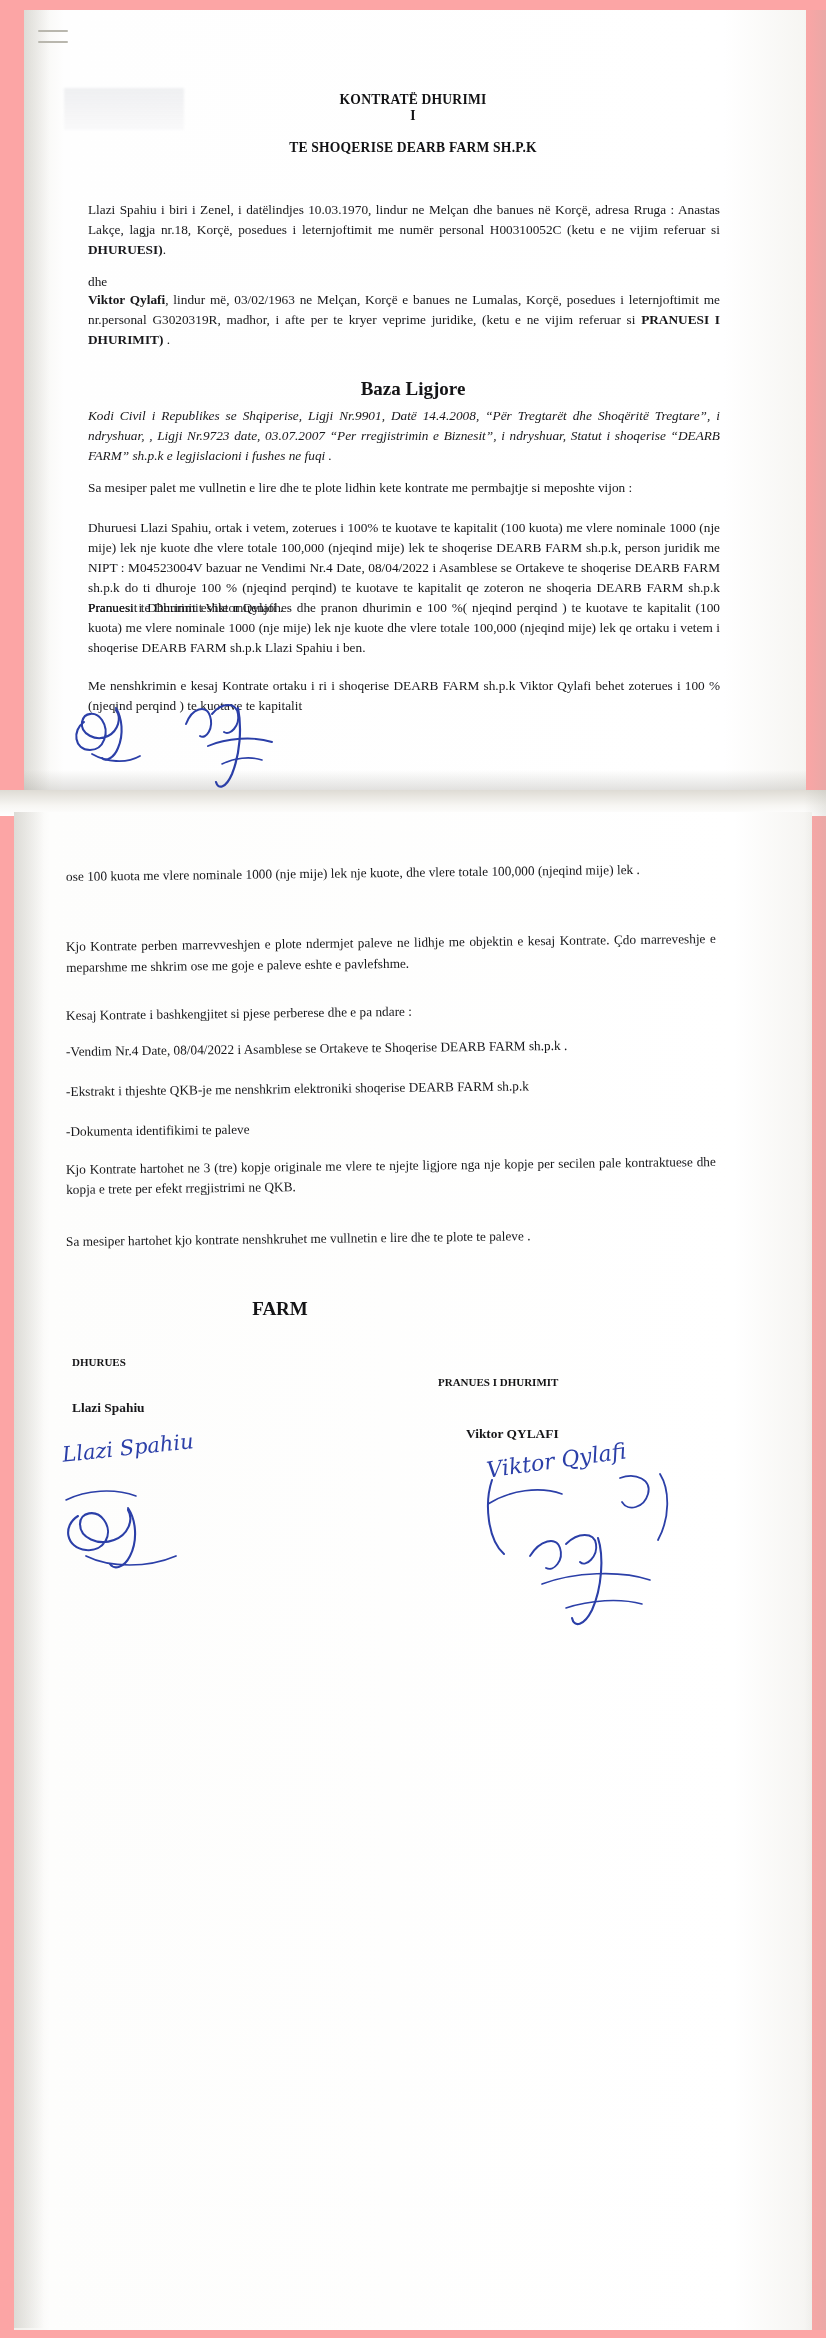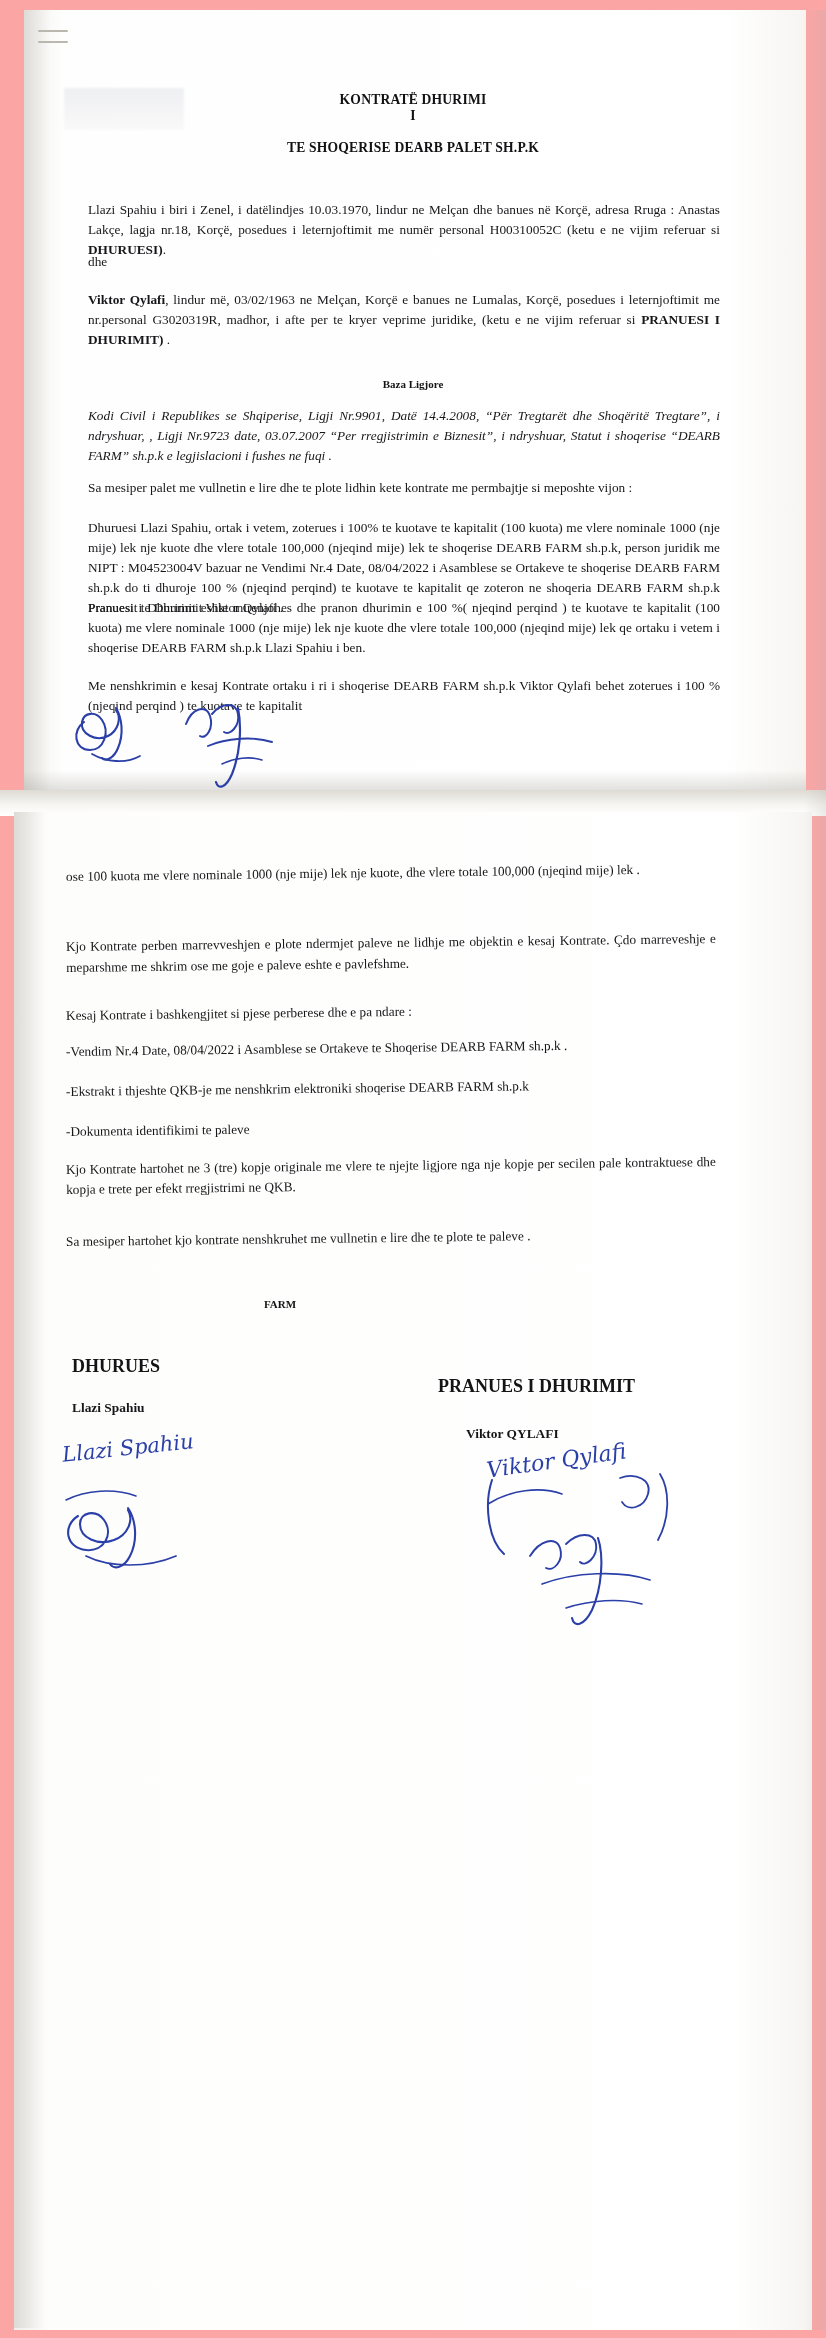--- a/index.html
+++ b/index.html
@@ -119,28 +119,28 @@
     line-height: 16.5px;
     color: #121214;
     letter-spacing: .2px;
   }
 
   .sectionhead {
     position: absolute;
     width: 620px;
     text-align: center;
     font-weight: bold;
+    font-size: 19px;
+    color: #141416;
+  }
+
+  .sigline {
+    position: absolute;
+    font-weight: bold;
     font-size: 11px;
-    color: #141416;
-  }
-
-  .sigline {
-    position: absolute;
-    font-weight: bold;
-    font-size: 18px;
     color: #141416;
   }
 
   
   .ink {
     position: absolute;
     pointer-events: none;
   }
   .ink path, .ink ellipse, .ink line {
     fill: none;
@@ -170,28 +170,28 @@
   <div class="sheet sheet-bottom"></div>
   <div class="left-margin-shade2"></div>
   <div class="right-margin-shade"></div>
 
   <div class="punch punch1"></div>
   <div class="punch punch2"></div>
   <div class="faint-stamp"></div>
 
   <div class="title" style="top:92px;">KONTRATË DHURIMI</div>
   <div class="title" style="top:108px;">I</div>
-  <div class="title" style="top:140px;">TE SHOQERISE DEARB PALET SH.P.K</div>
+  <div class="title" style="top:140px;">TE SHOQERISE DEARB FARM SH.P.K</div>
 
 
   <div class="t" style="left:88px; top:200px; width:632px;">
     <span>Llazi Spahiu i biri i Zenel, i datëlindjes 10.03.1970, lindur ne Melçan dhe banues në Korçë,  adresa  Rruga : Anastas Lakçe, lagja nr.18, Korçë, posedues i leternjoftimit me numër personal  H00310052C  (ketu e ne vijim referuar si </span><span class="b">DHURUESI)</span><span>.</span>
   </div>
 
-  <div class="t" style="left:88px; top:252px; width:632px;">dhe</div>
+  <div class="t" style="left:88px; top:272px; width:632px;">dhe</div>
 
   <div class="t" style="left:88px; top:290px; width:632px;">
     <span class="b">Viktor Qylafi</span><span>, lindur më, 03/02/1963 ne Melçan, Korçë e banues ne Lumalas, Korçë, posedues i leternjoftimit me nr.personal G3020319R, madhor, i afte per te kryer veprime juridike, (ketu e ne vijim referuar si </span><span class="b">PRANUESI I DHURIMIT)</span><span> .</span>
   </div>
 
   <div class="sectionhead" style="left:103px; top:378px;">Baza Ligjore</div>
 
   <div class="t i" style="left:88px; top:406px; width:632px;">Kodi Civil i Republikes se Shqiperise, Ligji Nr.9901, Datë 14.4.2008, “Për Tregtarët dhe Shoqëritë Tregtare”, i ndryshuar, , Ligji Nr.9723 date, 03.07.2007 “Per rregjistrimin e Biznesit”, i ndryshuar, Statut i shoqerise “DEARB FARM” sh.p.k e  legjislacioni i fushes ne fuqi .</div>
 
   <div class="t" style="left:88px; top:478px; width:632px;">Sa mesiper palet me vullnetin e lire dhe te plote lidhin kete kontrate me permbajtje si meposhte vijon :</div>

